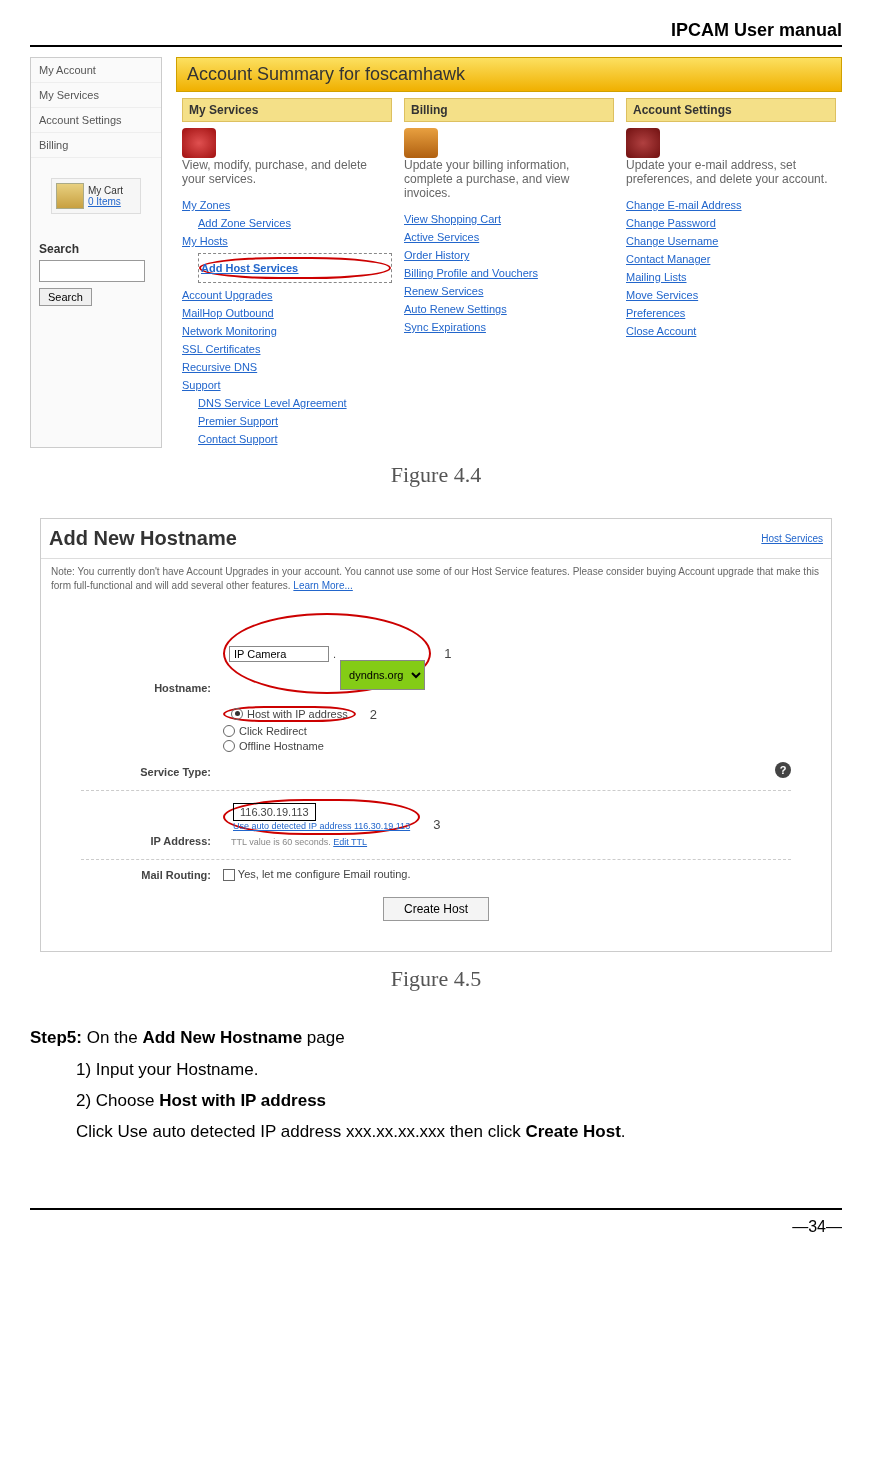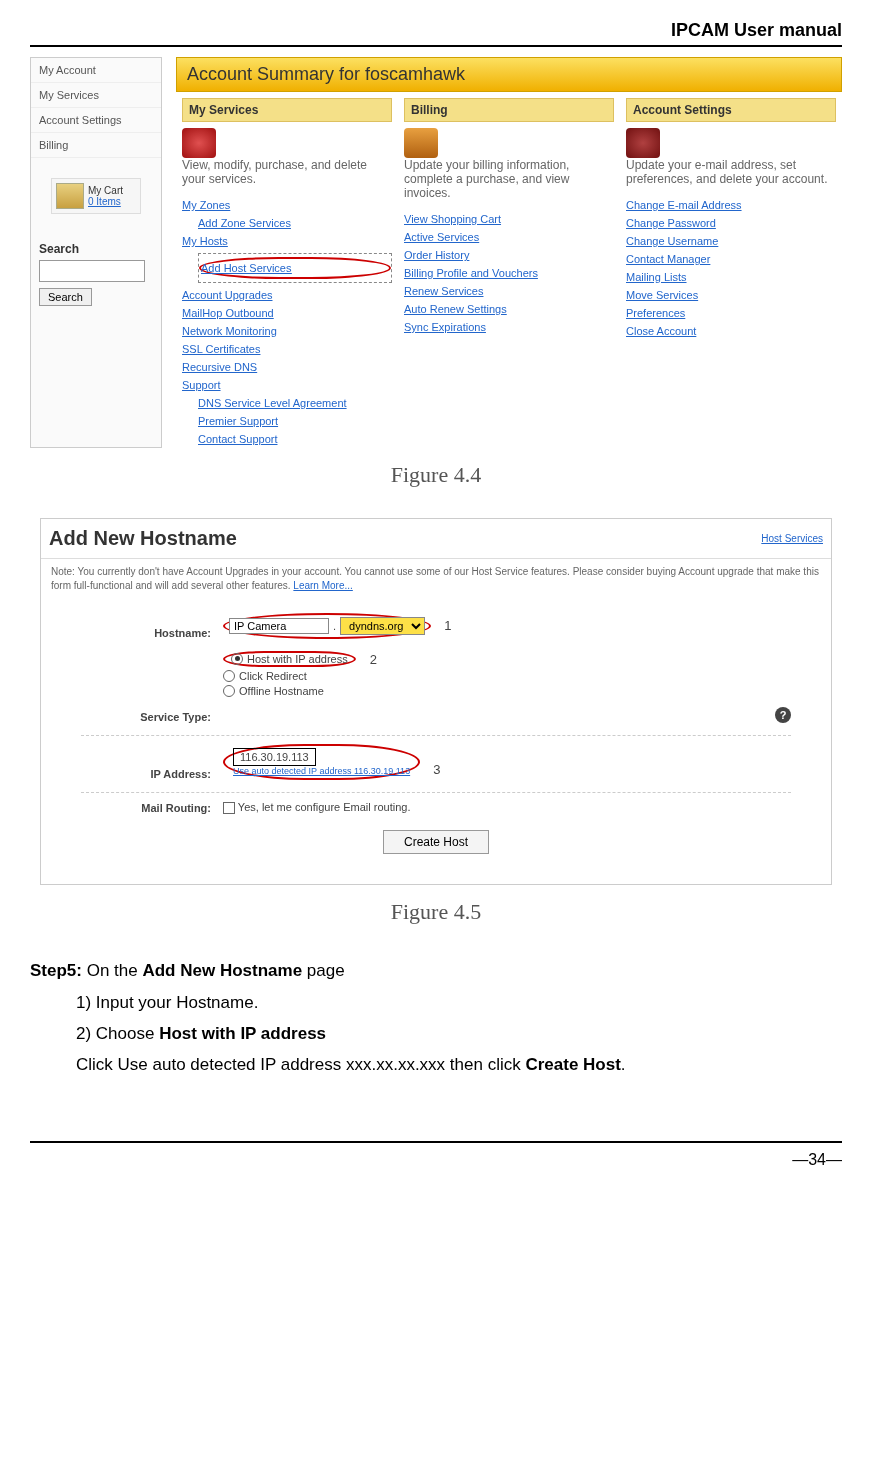--- a/index.html
+++ b/index.html
@@ -24,34 +24,34 @@
 .col { flex: 1; padding: 0 6px; }
 .col-hdr { background: #f4e088; padding: 4px 6px; font-weight: bold; font-size: 12px; border: 1px solid #ddc060; }
 .col-desc { display: flex; padding: 6px 0 10px 0; font-size: 12px; color: #666; flex-direction: column; }
 .col-icon { width: 34px; height: 30px; margin-right: 6px; border-radius: 4px; flex-shrink: 0; }
 .red-icon { background: radial-gradient(#e05050,#a01010); }
 .orange-icon { background: linear-gradient(#e8a040,#b06010); }
 .gear-icon { background: radial-gradient(#b04040,#701010); }
 .link-list a, .link-list span { display: block; color: #26c; text-decoration: underline; font-size: 11px; padding: 3px 0; }
 .link-list .sub { padding-left: 16px; }
 .circled { border: 2px solid #c00; border-radius: 50%/60%; padding: 1px 6px; display: inline-block; }
-.dashed-box { border: 1px dashed #888; padding: 2px 4px; display: inline-block; }
+.dashed-box { border: 1px dashed #888; padding: 2px 4px; display: inline-block; font-weight: bold; }
 .fig-caption { text-align: center; font-size: 22px; color: #555; margin: 14px 0 30px 0; font-family: Georgia, serif; }
 .hostname-screenshot { border: 1px solid #ccc; margin: 0 10px; font-size: 11px; }
 .hn-hdr { display: flex; justify-content: space-between; align-items: center; border-bottom: 1px solid #ddd; padding: 4px 8px; }
 .hn-title { font-size: 20px; font-weight: bold; color: #333; padding: 4px 0; }
 .hn-hostsvc { color: #26c; text-decoration: underline; font-size: 10px; }
 .note { font-size: 10px; color: #666; padding: 6px 10px 12px 10px; line-height: 1.4; }
 .note a { color: #26c; text-decoration: underline; }
 .form-area { padding: 8px 40px 20px 40px; }
 .form-row { display: flex; align-items: flex-end; margin-bottom: 12px; }
 .form-label { width: 130px; text-align: right; padding-right: 12px; font-size: 11px; color: #444; font-weight: bold; }
 .form-field { flex: 1; font-size: 11px; color: #444; }
 .inline-input { border: 1px solid #888; padding: 1px 4px; font-size: 11px; }
-.inline-select { border: 1px solid #888; padding: 1px 4px; font-size: 11px; background: #fde047; }
+.inline-select { border: 1px solid #888; padding: 7px 4px; font-size: 11px; background: #84cc16; margin-top: 43px; }
 .oval { border: 2px solid #c00; border-radius: 50%; padding: 2px 4px; display: inline-flex; align-items: center; gap:4px; }
 .radio-row { display: flex; align-items: center; gap: 4px; margin-bottom: 3px; }
 .radio { width: 10px; height: 10px; border: 1px solid #666; border-radius: 50%; display: inline-block; }
 .radio.checked::after { content:""; display:block; width:5px; height:5px; background:#333; border-radius:50%; margin:2px auto 0; }
 .checkbox { width: 10px; height: 10px; border: 1px solid #666; display: inline-block; vertical-align: middle; }
 .num-callout { color: #444; font-size: 13px; margin-left: 10px; }
 .help-icon { width: 16px; height: 16px; background: #444; color:#fff; border-radius:50%; display:inline-flex; align-items:center; justify-content:center; font-size:11px; font-weight:bold; margin-left: auto; }
 .sep { border-top: 1px dashed #ccc; margin: 8px 0; }
 .ip-box { border: 1px solid #000000; padding: 2px 6px; display: inline-block; }
 .tiny { font-size: 9px; color: #888; }
@@ -200,20 +200,24 @@
       </div>
       <div class="sep"></div>
       <div class="form-row">
         <div class="form-label">IP Address:</div>
         <div class="form-field">
           <span class="oval" style="flex-direction:column; border-radius:50%/60%; padding:2px 8px; display:inline-block;">
             <div><span class="ip-box">116.30.19.113</span></div>
             <div class="tiny"><a>Use auto detected IP address 116.30.19.113</a></div>
           </span>
           <span class="num-callout">3</span>
+          <div class="tiny" style="margin-top:2px; margin-left:8px;">
+            <span>TTL value is 60 seconds.</span>
+            <a>Edit TTL</a>
+          </div>
         </div>
       </div>
       <div class="sep"></div>
       <div class="form-row">
         <div class="form-label">Mail Routing:</div>
         <div class="form-field">
           <span class="checkbox"></span>
           <span>Yes, let me configure Email routing.</span>
         </div>
       </div>

